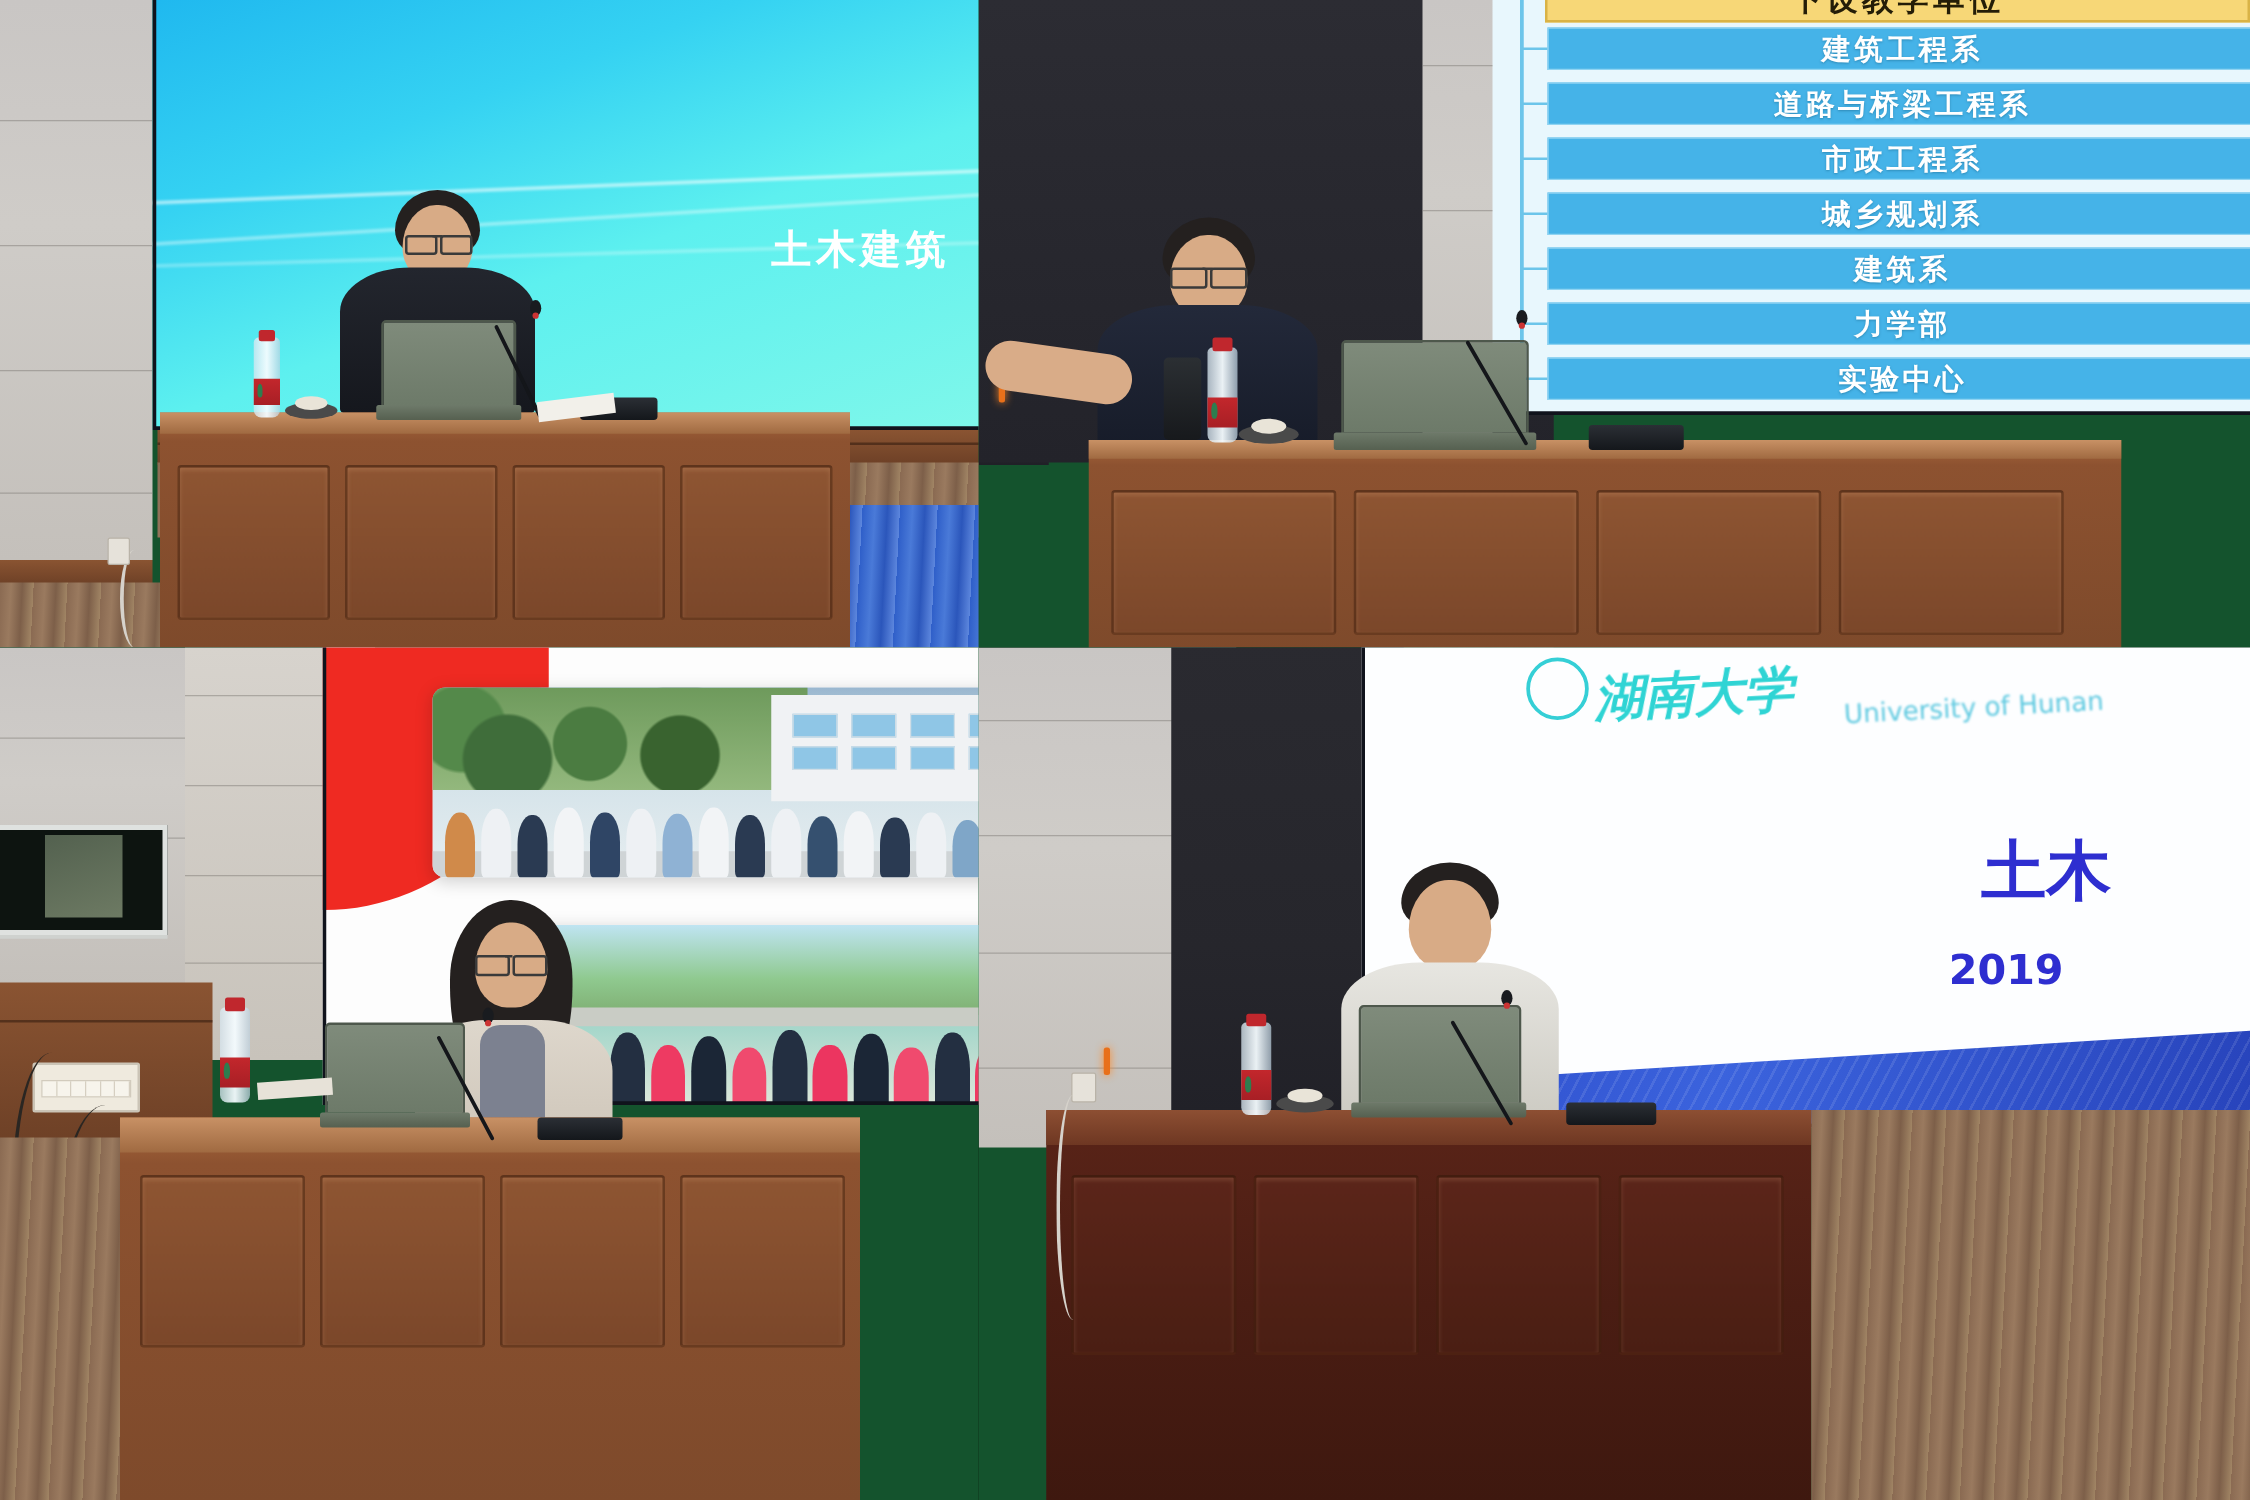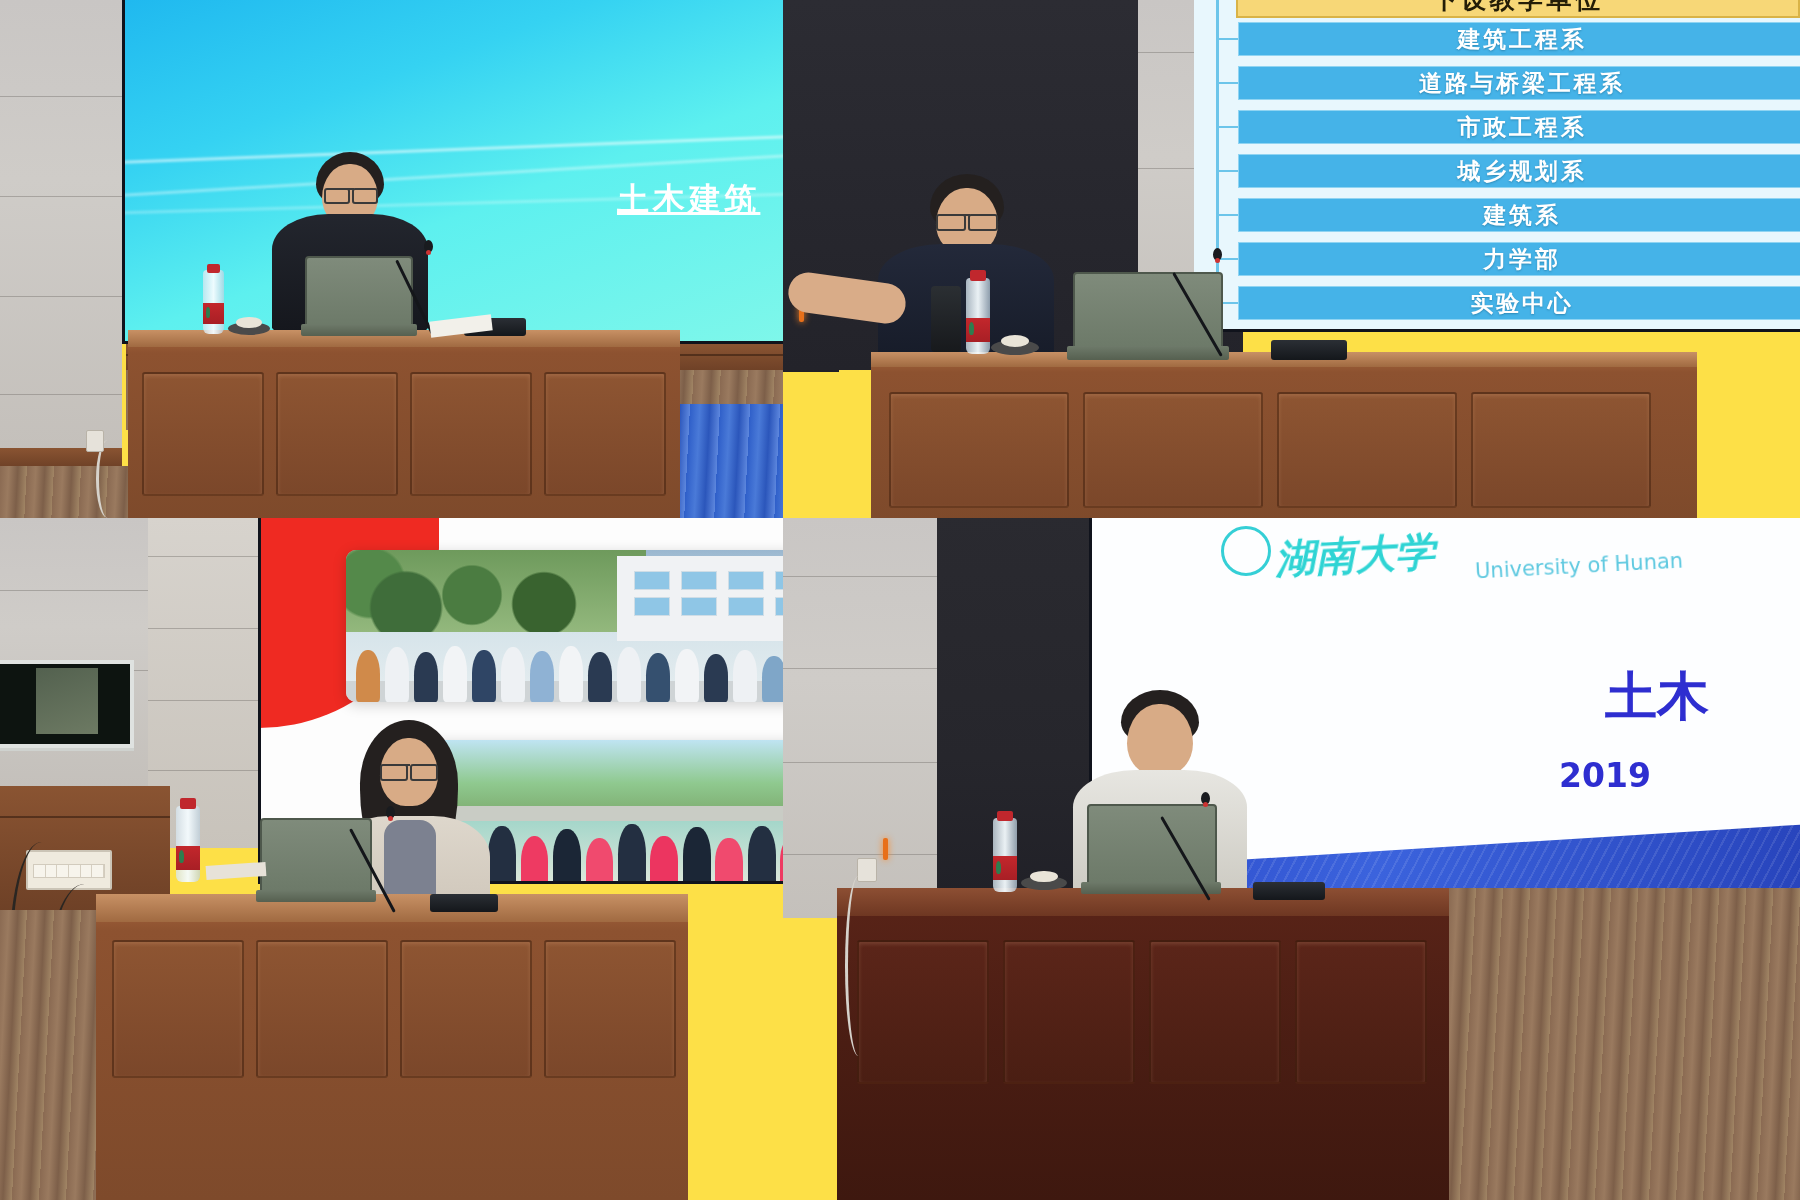--- a/index.html
+++ b/index.html
@@ -1,20 +1,20 @@
 <!DOCTYPE html>
 <html><head>
 <meta charset="utf-8">
 <style>
   html,body{margin:0;padding:0;background:#000;}
   body{width:1800px;height:1200px;overflow:hidden;font-family:"DejaVu Sans","Liberation Sans",sans-serif;}
 
   .collage{position:relative;width:1800px;height:1200px;display:grid;
            grid-template-columns:783px 1017px;grid-template-rows:518px 682px;}
-  .cell{position:relative;overflow:hidden;background:#fde047;}
+  .cell{position:relative;overflow:hidden;background:#14532d;}
 
   
   .wall{position:absolute;background:linear-gradient(180deg,#c9c6c4 0%,#cfccc8 40%,#c4c0bb 100%);}
   .wall .seam{position:absolute;left:0;right:0;height:1px;background:rgba(120,115,110,.45);}
   .darkwall{position:absolute;background:linear-gradient(180deg,#2a2a30 0%,#26262c 60%,#202027 100%);}
   .screen{position:absolute;overflow:hidden;}
   .screen .bezel{position:absolute;inset:0;border:3px solid #10131c;box-sizing:border-box;}
   .floor{position:absolute;background:repeating-linear-gradient(93deg,#8a6a52 0px,#9a7a5f 9px,#7d5f49 18px,#a08464 27px);}
   .floor.blue{background:repeating-linear-gradient(93deg,#2f5fc9 0px,#4a7ad8 10px,#2b56bb 20px,#5c86dd 30px);}
   .desk{position:absolute;background:linear-gradient(180deg,#a9683e 0%,#8d5230 12%,#7e4a2b 100%);}
@@ -132,21 +132,21 @@
     <div class="wainscot" style="left:0;top:448px;width:122px;height:20px;"></div>
     <div class="floor" style="left:0;top:466px;width:128px;height:54px;"></div>
     <div class="cable" style="left:96px;top:440px;width:20px;height:78px;"></div>
     <div class="outlet" style="left:86px;top:430px;width:16px;height:20px;"></div>
 
     <div class="screen" style="left:122px;top:-4px;width:665px;height:348px;">
       <div class="s1">
         <div class="sweep" style="top:152px;transform:rotate(-2.2deg)"></div>
         <div class="sweep" style="top:178px;transform:rotate(-3.4deg);opacity:.7"></div>
         <div class="sweep" style="top:206px;transform:rotate(-1.6deg);opacity:.5"></div>
-        <div class="t2" style="left:495px;top:182px;font-size:32px;text-decoration:underline;">土木建筑</div>
+        <div class="t2" style="left:495px;top:182px;font-size:32px;">土木建筑</div>
       </div>
       <div class="bezel"></div>
     </div>
 
     <div class="wainscot" style="left:126px;top:344px;width:661px;height:28px;">
       <div class="ln" style="top:10px"></div>
     </div>
     <div class="floor" style="left:126px;top:370px;width:661px;height:60px;"></div>
     <div class="floor blue" style="left:600px;top:404px;width:187px;height:116px;"></div>
 
@@ -409,21 +409,21 @@
         <div class="seam" style="top:336px"></div>
     </div>
     <div class="darkwall" style="left:154px;top:-6px;width:186px;height:408px;"></div>
     <div class="standby" style="left:100px;top:320px;"></div>
 
     <div class="screen" style="left:306px;top:-6px;width:722px;height:390px;">
       <div class="s4">
         <div class="emblem" style="left:132px;top:14px;width:44px;height:44px;"></div>
         <div class="logo" style="left:186px;top:16px;font-size:40px;transform:rotate(-3deg);">湖南大学</div>
         <div class="logoen" style="left:386px;top:42px;font-size:21px;transform:rotate(-3deg);">University of Hunan</div>
-        <div class="big" style="left:516px;top:150px;font-size:52px;">土木</div>
+        <div class="big" style="left:496px;top:150px;font-size:52px;">土木</div>
         <div class="date" style="left:470px;top:244px;font-size:33px;">2019</div>
         <div class="wave"></div>
       </div>
       <div class="bezel"></div>
     </div>
 
     <div class="person" style="left:290px;top:172px;width:174px;height:200px;">
       <div class="hair" style="left:48px;top:0;width:78px;height:52px;"></div>
       <div class="head" style="left:54px;top:14px;width:66px;height:72px;"></div>
       <div class="torso" style="left:0;top:80px;width:174px;height:124px;background:linear-gradient(180deg,#e7e6e1,#cdcbc3);"></div>

